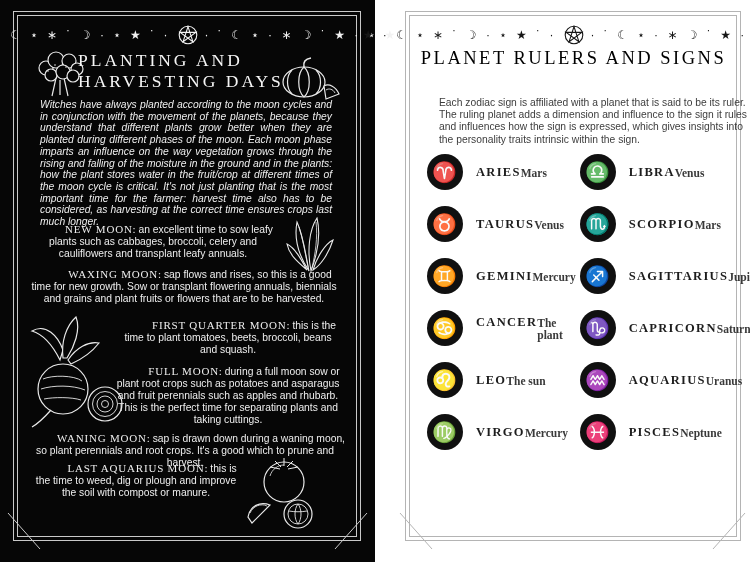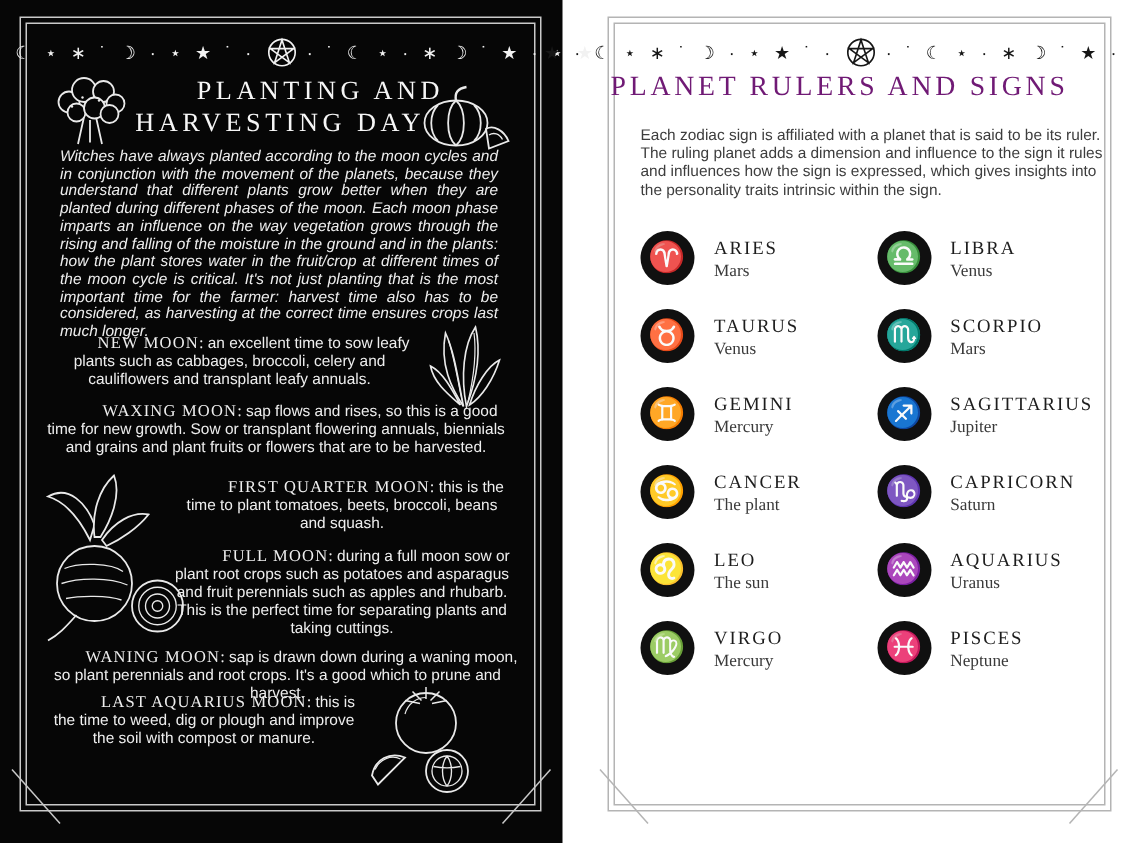--- a/index.html
+++ b/index.html
@@ -13,51 +13,51 @@
   .frame{position:absolute;inset:0;pointer-events:none;}
 
   
   .deco{position:absolute;top:25px;left:0;right:0;display:flex;justify-content:center;
         align-items:center;gap:7px;font-size:12px;letter-spacing:3px;white-space:nowrap;}
   #left-page .deco{color:#f2f2f2;}
   #right-page .deco{color:#161616;}
   .penta{flex:0 0 auto;display:block;}
 
   
-  .lp-title{position:absolute;top:50px;left:78px;width:218px;text-align:right;color:#f6f6f6;
+  .lp-title{position:absolute;top:50px;left:78px;width:218px;text-align:left;color:#f6f6f6;
             font-family:"Liberation Serif",serif;font-size:17.5px;letter-spacing:3px;line-height:1.22;}
   .lp-intro{position:absolute;top:99px;left:40px;width:292px;margin:0;text-align:justify;
             font-size:10.3px;line-height:11.7px;color:#eeeeee;font-style:italic;}
   .sec{position:absolute;margin:0;text-align:center;font-size:10.3px;line-height:11.9px;color:#eeeeee;}
   .sec .lbl{font-family:"Liberation Serif",serif;font-size:11px;letter-spacing:0.8px;margin-right:2px;margin-left:32px;}
   #sec-new{top:224px;left:28px;width:250px;}
   #sec-waxing{top:269px;left:26px;width:316px;}
   #sec-firstq{top:320px;left:118px;width:220px;}
   #sec-full{top:366px;left:114px;width:228px;text-align:center;}
   #sec-waning{top:433px;left:22px;width:326px;}
   #sec-lastq{top:463px;left:32px;width:208px;}
   .veg{position:absolute;}
   #veg-broccoli{top:49px;left:33px;}
   #veg-pumpkin{top:55px;left:274px;}
   #veg-lettuce{top:213px;left:281px;}
   #veg-beet{top:314px;left:26px;}
   #veg-tomato{top:454px;left:240px;}
 
   
-  .rp-title{position:absolute;top:48px;left:10px;right:10px;text-align:left;color:#701a75;
+  .rp-title{position:absolute;top:48px;left:10px;right:10px;text-align:center;color:#000000;
             font-family:"Liberation Serif",serif;font-size:18.5px;letter-spacing:2.5px;}
-  .rp-intro{position:absolute;top:81px;left:26px;width:310px;margin:4px;
+  .rp-intro{position:absolute;top:81px;left:26px;width:310px;margin:16px;
             font-size:10.3px;line-height:12.2px;color:#3d3d3d;}
   .zgrid{position:absolute;top:146px;left:30px;right:12px;display:grid;
          grid-template-columns:1fr 1fr;grid-template-rows:repeat(6,52px);
          grid-auto-flow:column;column-gap:4px;}
   .zentry{display:flex;align-items:center;gap:13px;}
   .zcircle{flex:0 0 36px;width:36px;height:36px;border-radius:50%;background:#101010;color:#ffffff;
            display:flex;align-items:center;justify-content:center;font-size:20px;line-height:1;}
-  .ztext{display:flex;flex-direction:column;}
+  .ztext{display:flex;flex-direction:row;font-weight:bold;}
   .zname{font-family:"Liberation Serif",serif;font-size:12.5px;letter-spacing:1.3px;color:#1d1d1d;}
   .zruler{font-family:"Liberation Serif",serif;font-size:11.5px;color:#3a3a3a;margin-top:2px;}
 </style>
 </head>
 <body>
 
 <div id="canvas">
 
   <div id="left-page" class="page">
 

